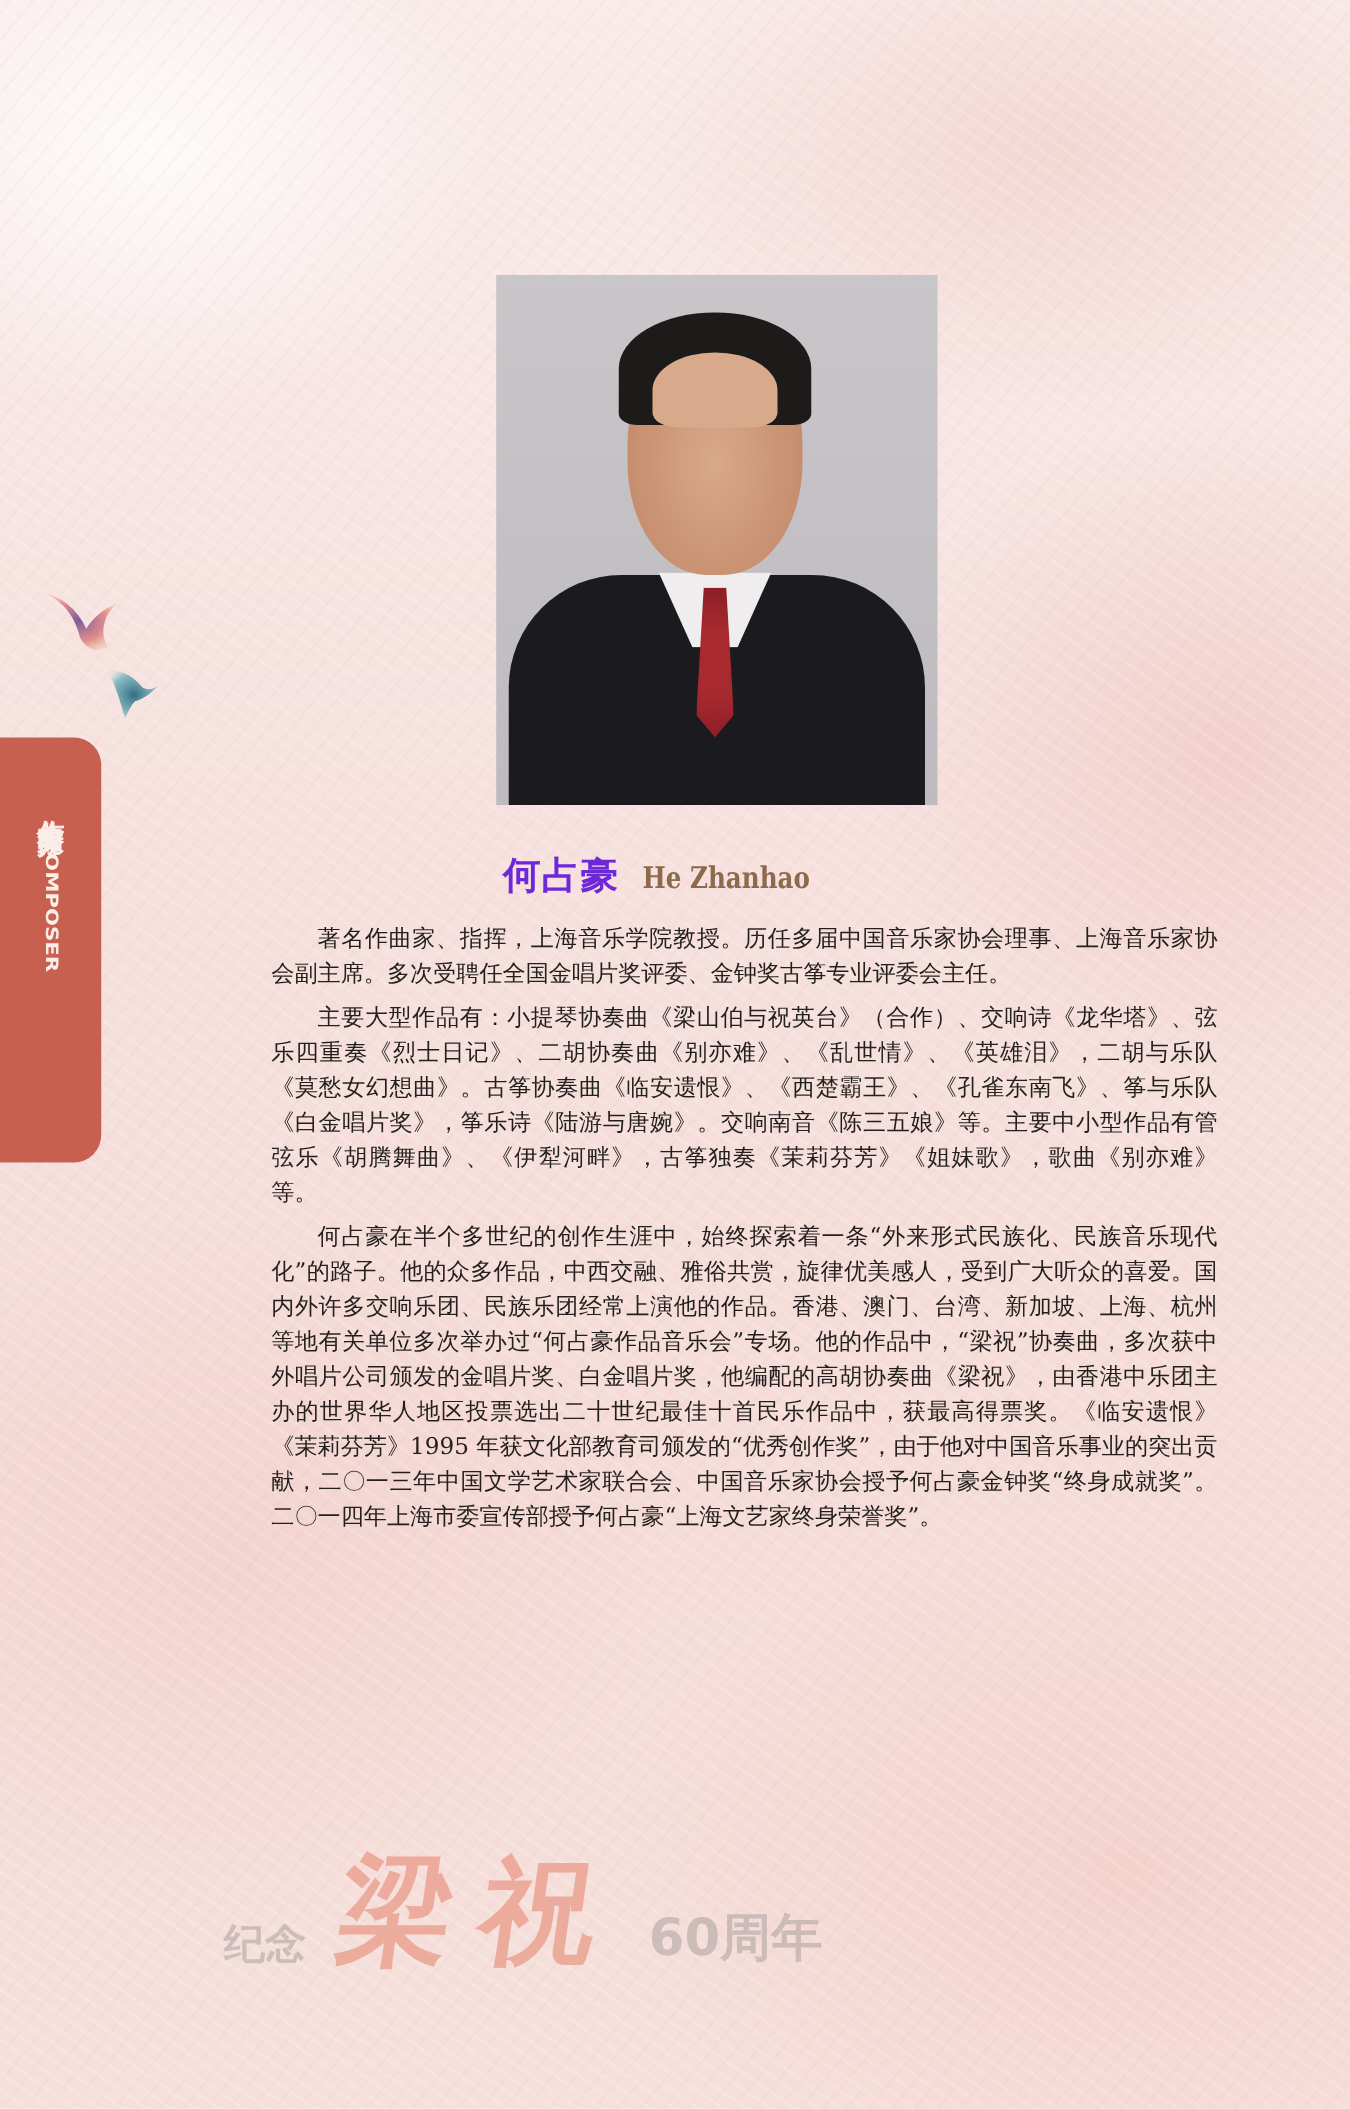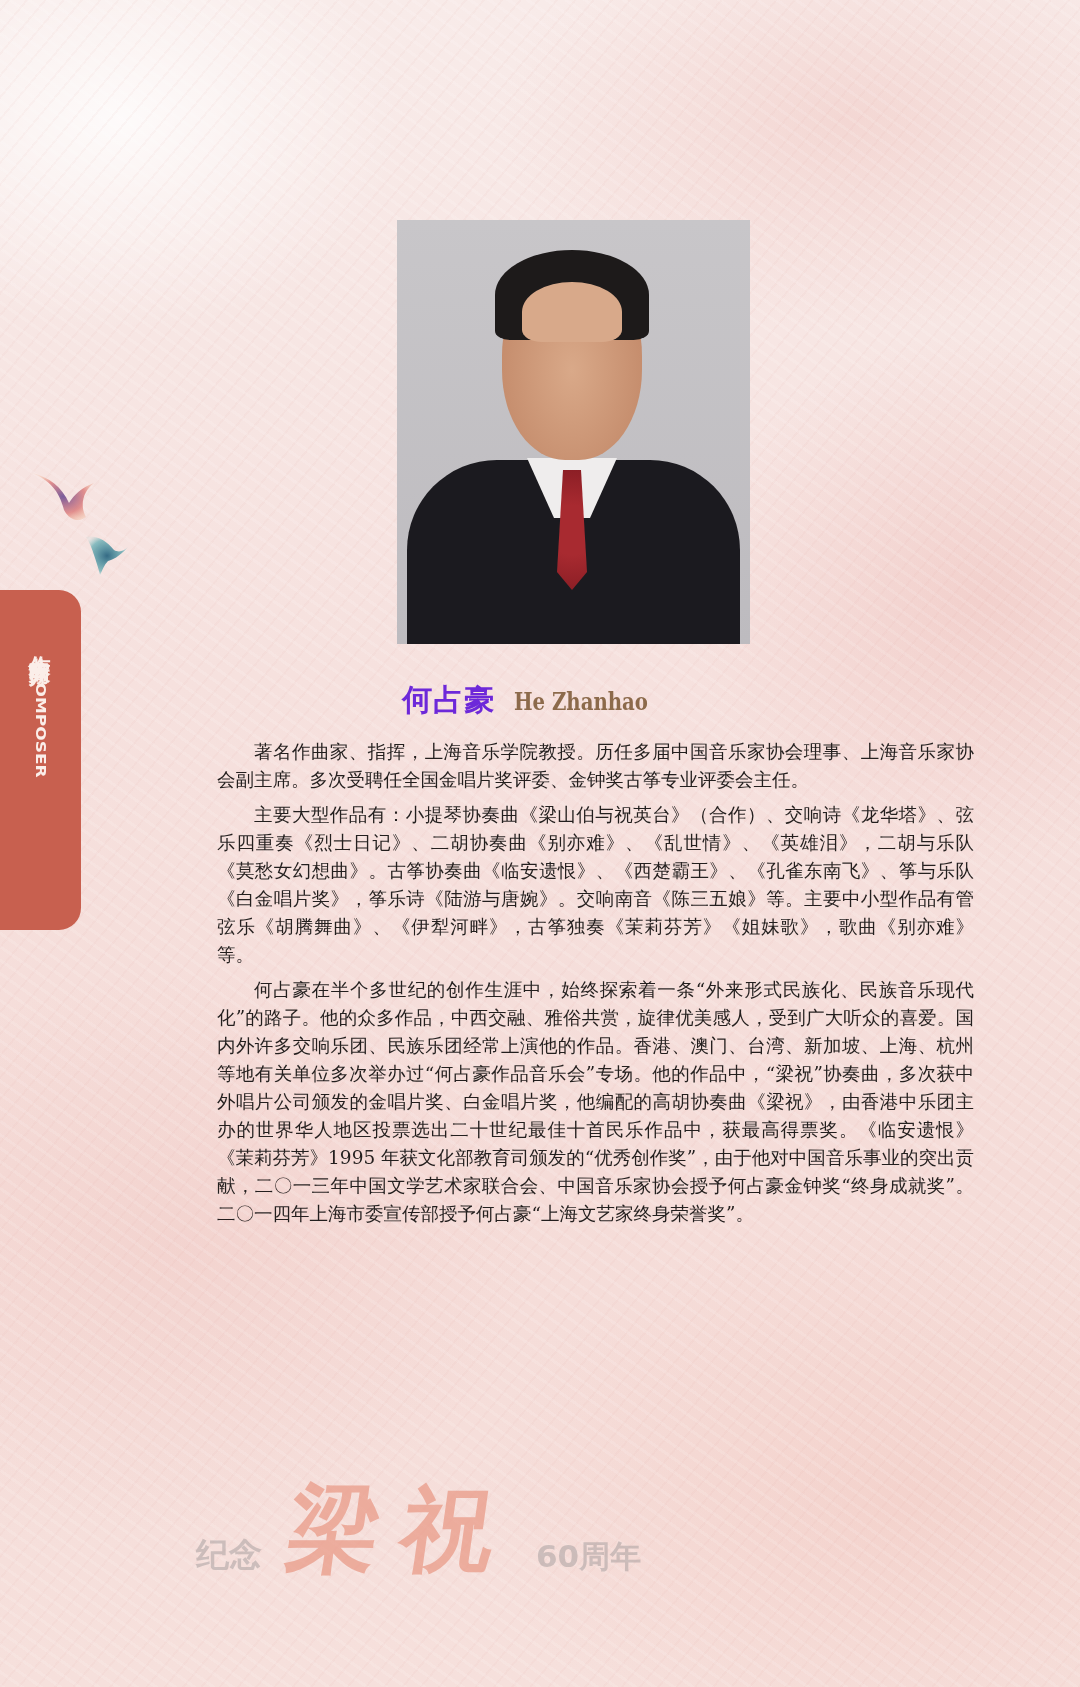--- a/index.html
+++ b/index.html
@@ -94,29 +94,29 @@
     display: inline-block; transform: scaleX(0.82); transform-origin: left center;
   }
   .bio {
     position: absolute; left: 195px; top: 738px; width: 757px;
     color: #231f1e; font-size: 18.5px; line-height: 28px;
     text-align: justify;
     margin-left: 22px;
   }
   .bio p { margin: 0 0 7px 0; text-indent: 2em; }
   .footer {
-    position: absolute; left: 196px; top: 1480px; height: 120px; width: 500px;
+    position: absolute; left: 179px; top: 1480px; height: 120px; width: 500px;
   }
   .footer .pre, .footer .post {
     position: absolute; bottom: 22px;
     color: rgba(170,160,160,0.55); font-weight: bold;
     font-family: "DejaVu Sans", sans-serif;
   }
   .footer .pre { left: 0; font-size: 33px; }
-  .footer .post { left: 340px; font-size: 31px; }
+  .footer .post { left: 340px; font-size: 41px; }
   .footer .cal {
     position: absolute; left: 92px; bottom: 8px;
     color: rgba(232,150,130,0.7); font-size: 92px; font-weight: bold;
     font-family: "DejaVu Serif", serif; letter-spacing: 22px;
     transform: skewX(-8deg);
   }
 </style>
 </head>
 <body>
 

